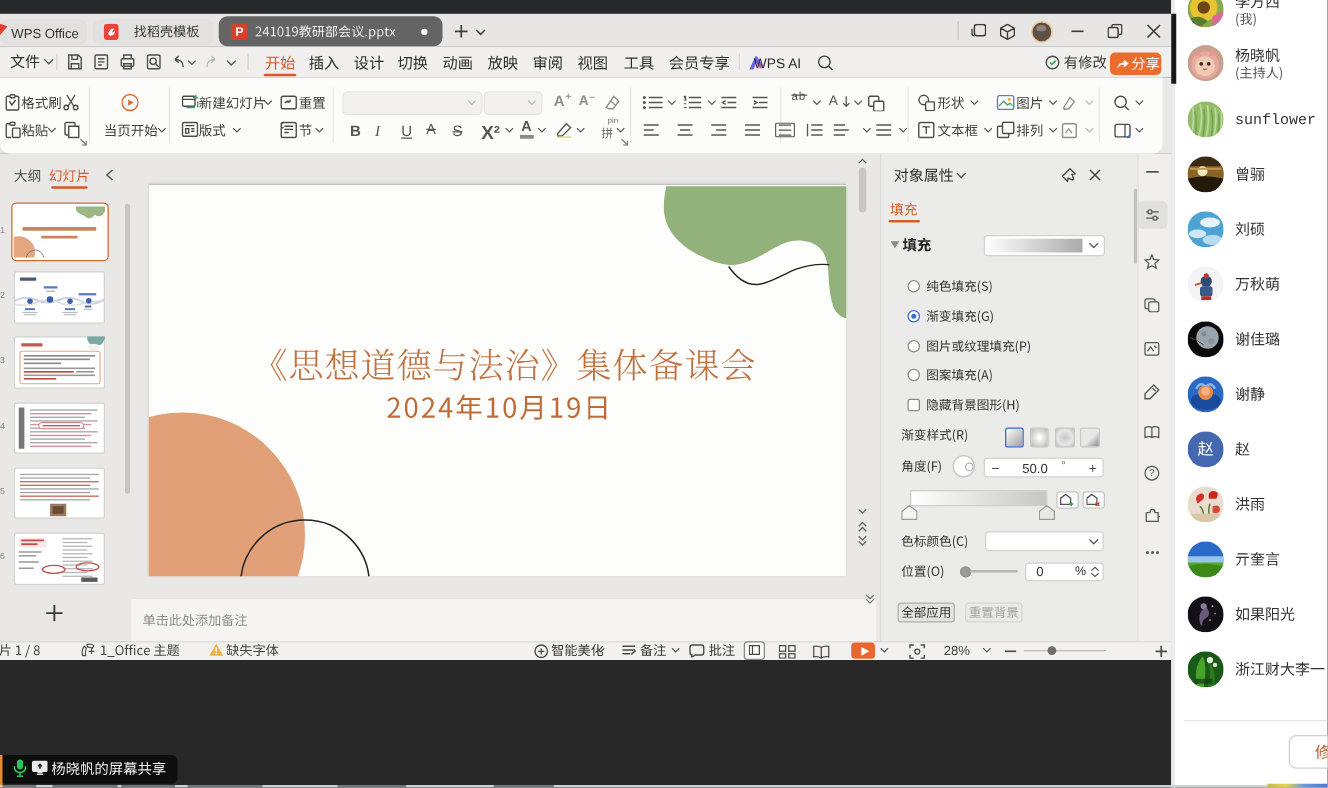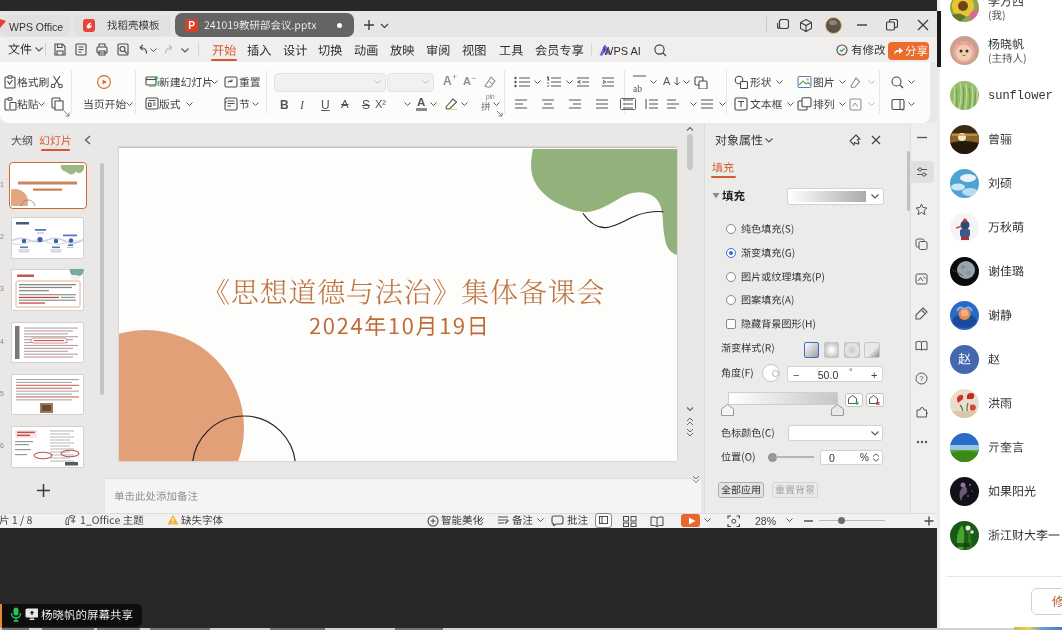--- a/index.html
+++ b/index.html
@@ -252,21 +252,21 @@
 <div style="position:absolute;left:471px;top:74px;font-family:'Liberation Sans',sans-serif;font-size:9px;font-weight:400;color:#8d8d8b;white-space:nowrap;line-height:1;">−</div>
 <svg style="position:absolute;left:483px;top:75px;" width="14" height="13" viewBox="0 0 14 13">
     <path d="M2 11 L8 2 L12 6 L7.5 12 L4 12 Z" fill="none" stroke="#8d8d8b" stroke-width="1.1"></path>
     <path d="M5.5 5.8 L9.8 9.5" stroke="#8d8d8b" stroke-width="1"></path>
   </svg>
 <div style="position:absolute;left:280px;top:98.5px;font-family:'Liberation Sans',sans-serif;font-size:12px;font-weight:bold;color:#555553;white-space:nowrap;line-height:1;">B</div>
 <div style="position:absolute;left:300px;top:98.5px;font-family:'Liberation Serif',serif;font-size:12px;font-weight:400;color:#555553;white-space:nowrap;line-height:1;"><i>I</i></div>
 <div style="position:absolute;left:321px;top:98.5px;font-family:'Liberation Sans',sans-serif;font-size:12px;font-weight:400;color:#555553;white-space:nowrap;line-height:1;"><u>U</u></div>
 <div style="position:absolute;left:341px;top:98.5px;font-family:'Liberation Sans',sans-serif;font-size:11.5px;font-weight:400;color:#555553;white-space:nowrap;line-height:1;text-decoration:line-through;">A</div>
 <div style="position:absolute;left:362px;top:98.5px;font-family:'Liberation Sans',sans-serif;font-size:12px;font-weight:400;color:#555553;white-space:nowrap;line-height:1;text-decoration:line-through;">S</div>
-<div style="position:absolute;left:375px;top:99px;font-family:'Liberation Sans',sans-serif;font-size:11px;font-weight:400;color:#555553;white-space:nowrap;line-height:1;">X²</div>
+<div style="position:absolute;left:385px;top:99px;font-family:'Liberation Sans',sans-serif;font-size:15px;font-weight:700;color:#555553;white-space:nowrap;line-height:1;">X²</div>
 <svg style="position:absolute;left:404px;top:102px;" width="7" height="5" viewBox="0 0 7 5">
     <path d="M0.5 0.5 L3.5 3.5 L6.5 0.5" stroke="#555" stroke-width="1" fill="none"></path>
   </svg>
 <div style="position:absolute;left:417px;top:96.5px;font-family:'Liberation Sans',sans-serif;font-size:11.5px;font-weight:bold;color:#555553;white-space:nowrap;line-height:1;">A</div>
 <div style="position:absolute;left:416px;top:108px;width:11px;height:2.5px;background:#8a8a88;"></div>
 <svg style="position:absolute;left:430px;top:102px;" width="7" height="5" viewBox="0 0 7 5">
     <path d="M0.5 0.5 L3.5 3.5 L6.5 0.5" stroke="#555" stroke-width="1" fill="none"></path>
   </svg>
 <svg style="position:absolute;left:444px;top:97px;" width="15" height="13" viewBox="0 0 15 13">
     <path d="M2 10 L9 2 L12.5 5 L6 11.5 L2.5 12 Z" fill="none" stroke="#555553" stroke-width="1.1"></path>
@@ -299,21 +299,21 @@
 <svg style="position:absolute;left:566px;top:79.5px;" width="7" height="5" viewBox="0 0 7 5">
     <path d="M0.5 0.5 L3.5 3.5 L6.5 0.5" stroke="#555" stroke-width="1" fill="none"></path>
   </svg>
 <svg style="position:absolute;left:576px;top:76px;" width="14" height="12" viewBox="0 0 14 12">
     <path d="M1 2 H13 M6 6 H13 M1 10 H13 M4.5 4.5 L2 6 L4.5 7.5" stroke="#555553" stroke-width="1.1" fill="none"></path>
   </svg>
 <svg style="position:absolute;left:601px;top:76px;" width="14" height="12" viewBox="0 0 14 12">
     <path d="M1 2 H13 M6 6 H13 M1 10 H13 M2 4.5 L4.5 6 L2 7.5" stroke="#555553" stroke-width="1.1" fill="none"></path>
   </svg>
 <div style="position:absolute;left:624px;top:70px;width:1px;height:44px;background:#e7e7e5;"></div>
-<div style="position:absolute;left:633px;top:85px;font-family:Liberation Serif, serif;font-size:9.5px;font-weight:400;color:#555553;white-space:nowrap;line-height:1;">ab</div>
+<div style="position:absolute;left:633px;top:73px;font-family:Liberation Mono, monospace;font-size:9.5px;font-weight:400;color:#555553;white-space:nowrap;line-height:1;">ab</div>
 <svg style="position:absolute;left:633px;top:75px;" width="13" height="3" viewBox="0 0 13 3">
     <path d="M0 1 H13" stroke="#555553" stroke-width="1"></path>
   </svg>
 <svg style="position:absolute;left:650px;top:79.5px;" width="7" height="5" viewBox="0 0 7 5">
     <path d="M0.5 0.5 L3.5 3.5 L6.5 0.5" stroke="#555" stroke-width="1" fill="none"></path>
   </svg>
 <div style="position:absolute;left:663px;top:76px;font-family:'Liberation Sans',sans-serif;font-size:11px;font-weight:400;color:#555553;white-space:nowrap;line-height:1;">A</div>
 <svg style="position:absolute;left:673px;top:76px;" width="8" height="11" viewBox="0 0 8 11">
     <path d="M4 1 V9 M1.5 6.5 L4 9 L6.5 6.5" fill="none" stroke="#555553" stroke-width="1"></path>
   </svg>

